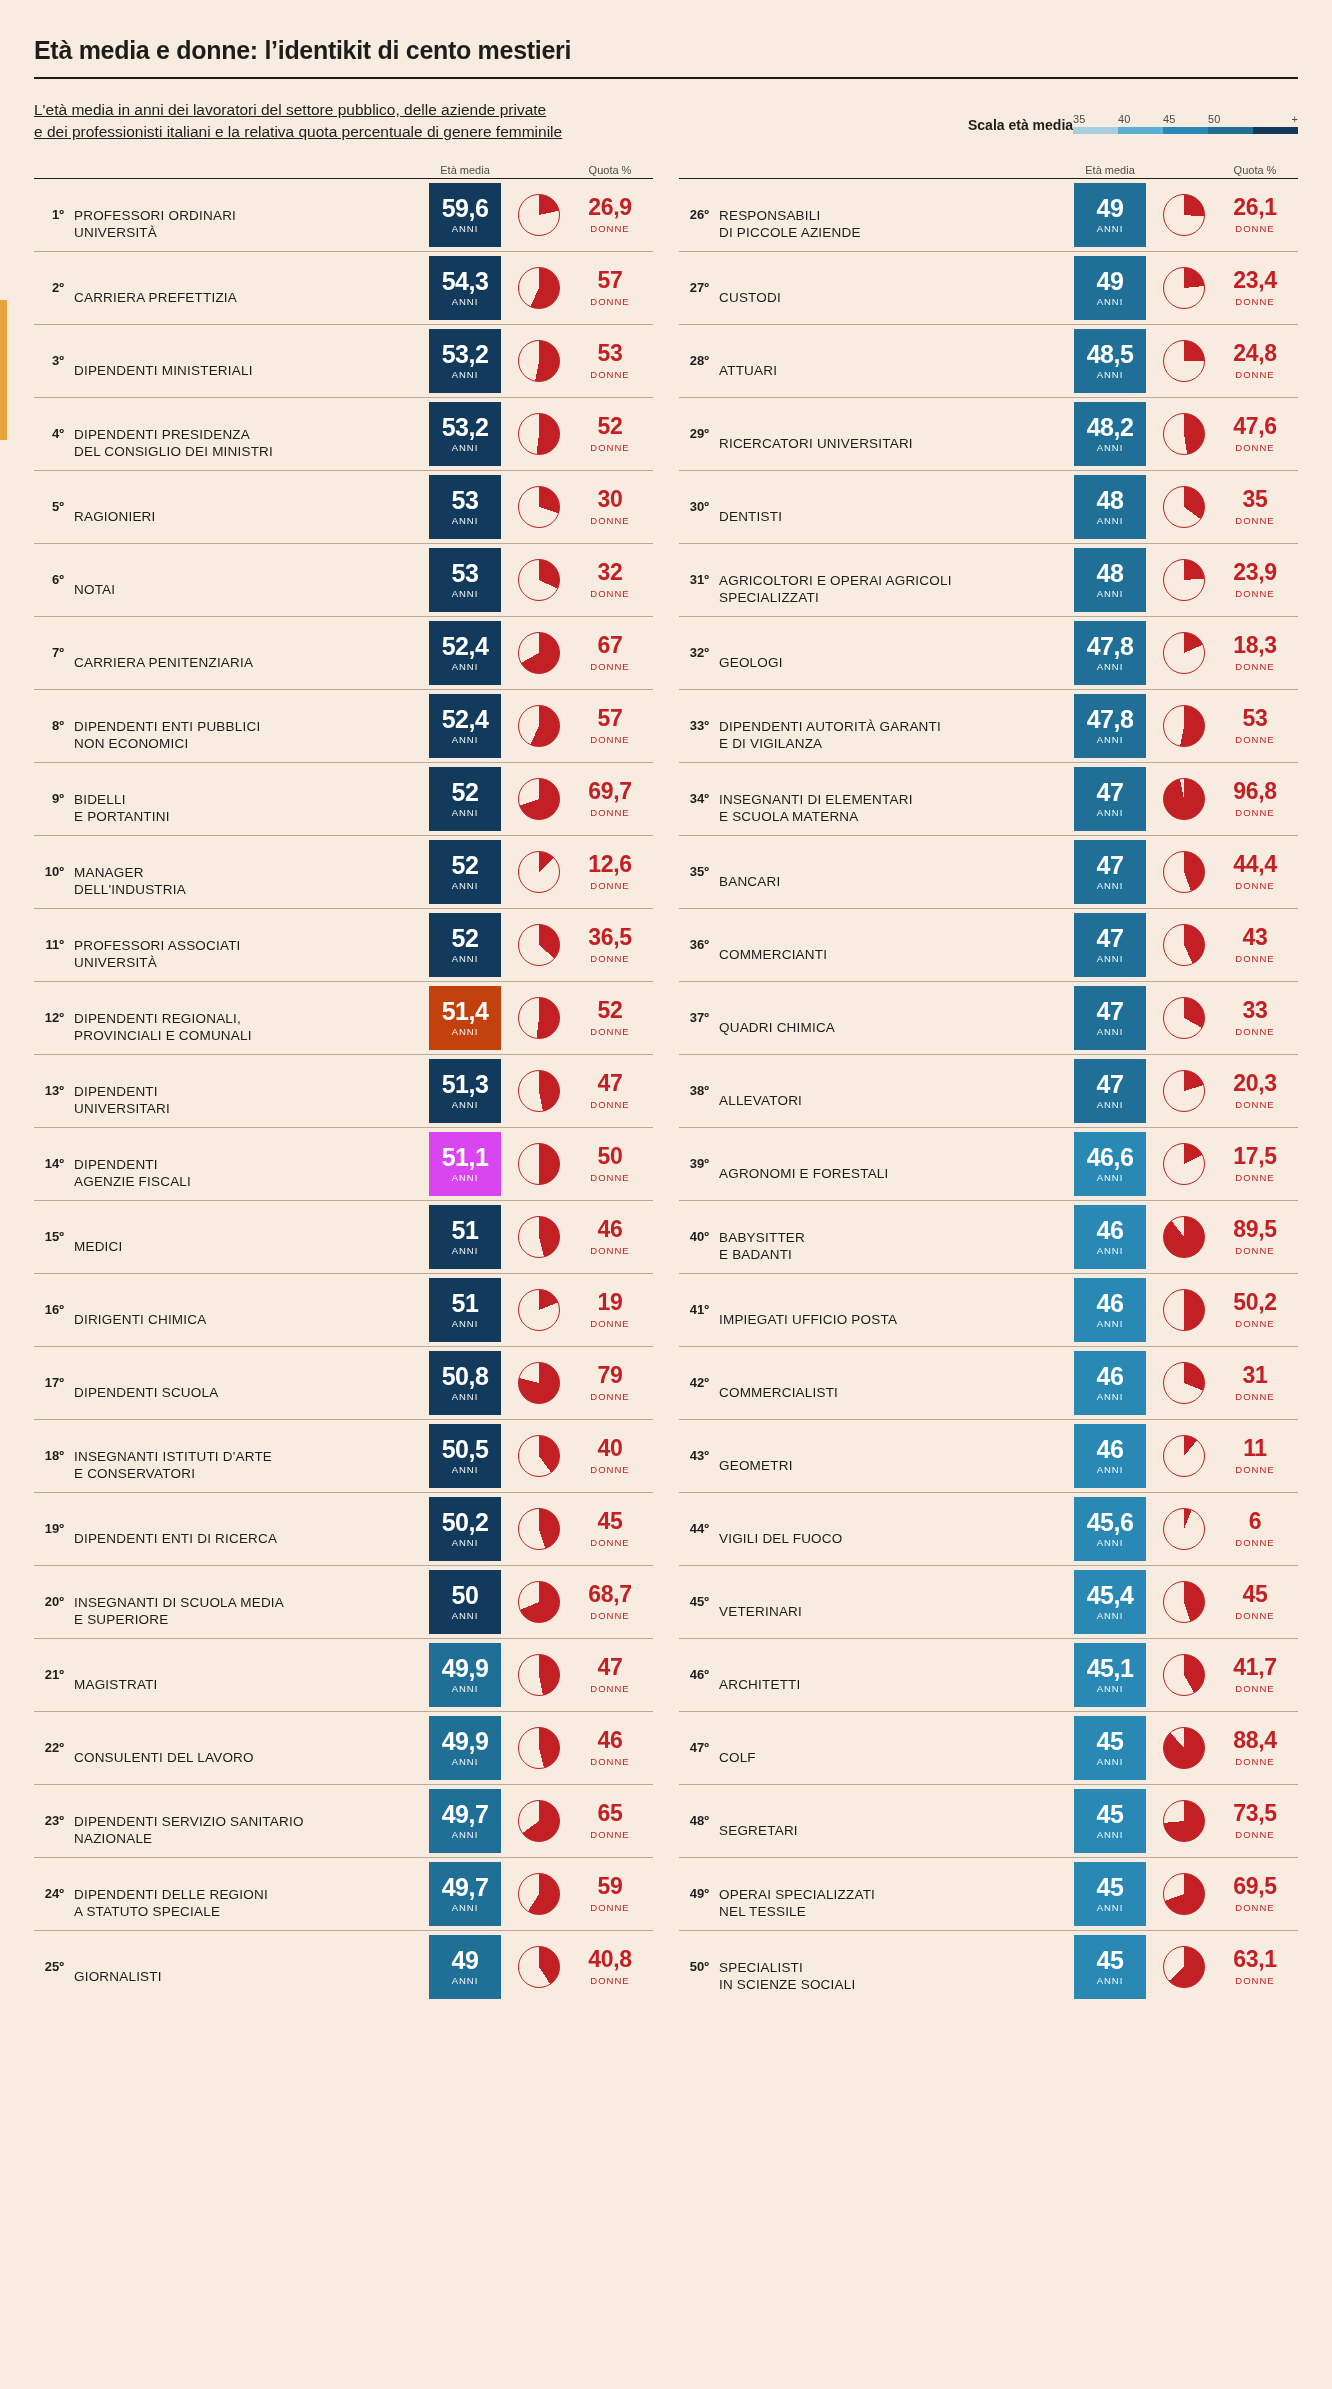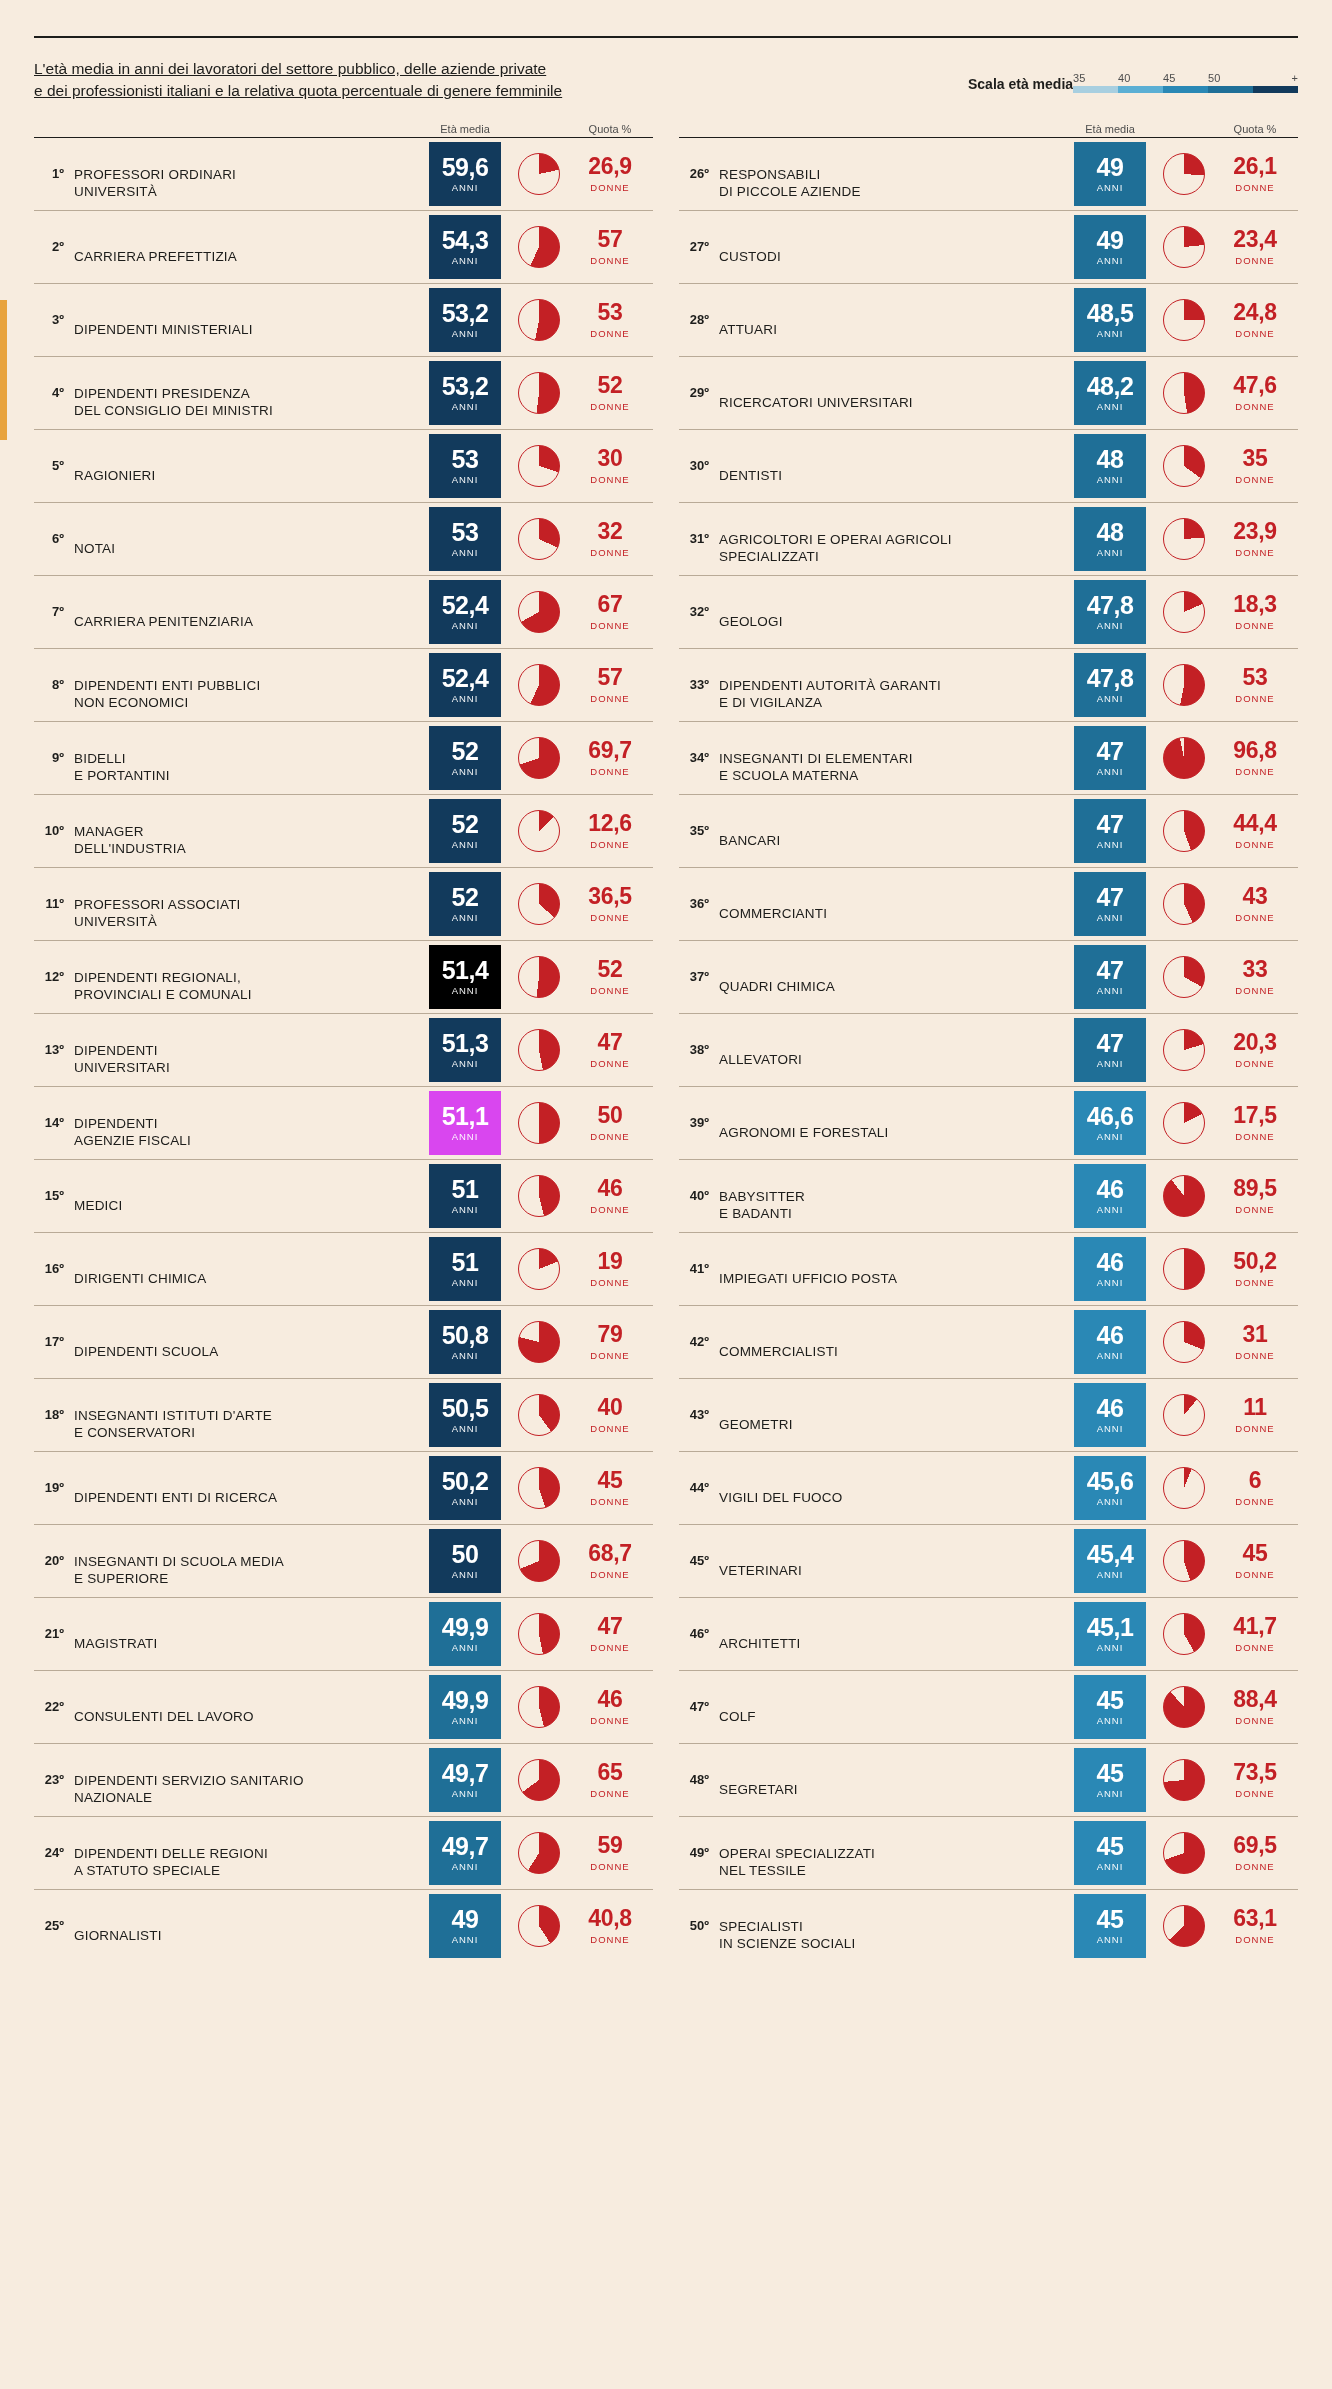--- a/index.html
+++ b/index.html
@@ -180,20 +180,21 @@
 </style>
 </head>
 <body>
 
 <div class="page">
 
   <div class="edge">
     <div class="bar" style="top:300px;height:140px;"></div>
   </div>
 
+  <h1 class="title">Età media e donne: l’identikit di cento mestieri</h1>
   <div class="title-rule"></div>
 
   <div class="subhead-wrap">
     <div class="subhead">
       <div>L'età media in anni  dei lavoratori del settore pubblico, delle aziende private</div>
       <div>e dei professionisti italiani e la relativa quota percentuale di genere femminile</div>
     </div>
     <div class="scale-block">
       <div class="scale-label">Scala età media</div>
       <div class="scale-bars">
@@ -409,21 +410,21 @@
             </div>
             <div class="quota">
               <div class="q">36,5</div>
               <span class="l">DONNE</span>
             </div>
           </div>
           <div class="row">
             <div class="rank">12º</div>
             <div class="jobname">DIPENDENTI REGIONALI,<br>PROVINCIALI E COMUNALI</div>
             <div class="agebox">
-              <div class="inner" style="background: #000000;">
+              <div class="inner" style="background: #c2410c;">
                 <div class="num">51,4</div>
                 <div class="unit">ANNI</div>
               </div>
             </div>
             <div class="piecell">
               <div class="pie" style="background: conic-gradient(#c32025 0deg 187.20000000000002deg, #f7ecdf 187.20000000000002deg 360deg);"></div>
             </div>
             <div class="quota">
               <div class="q">52</div>
               <span class="l">DONNE</span>

